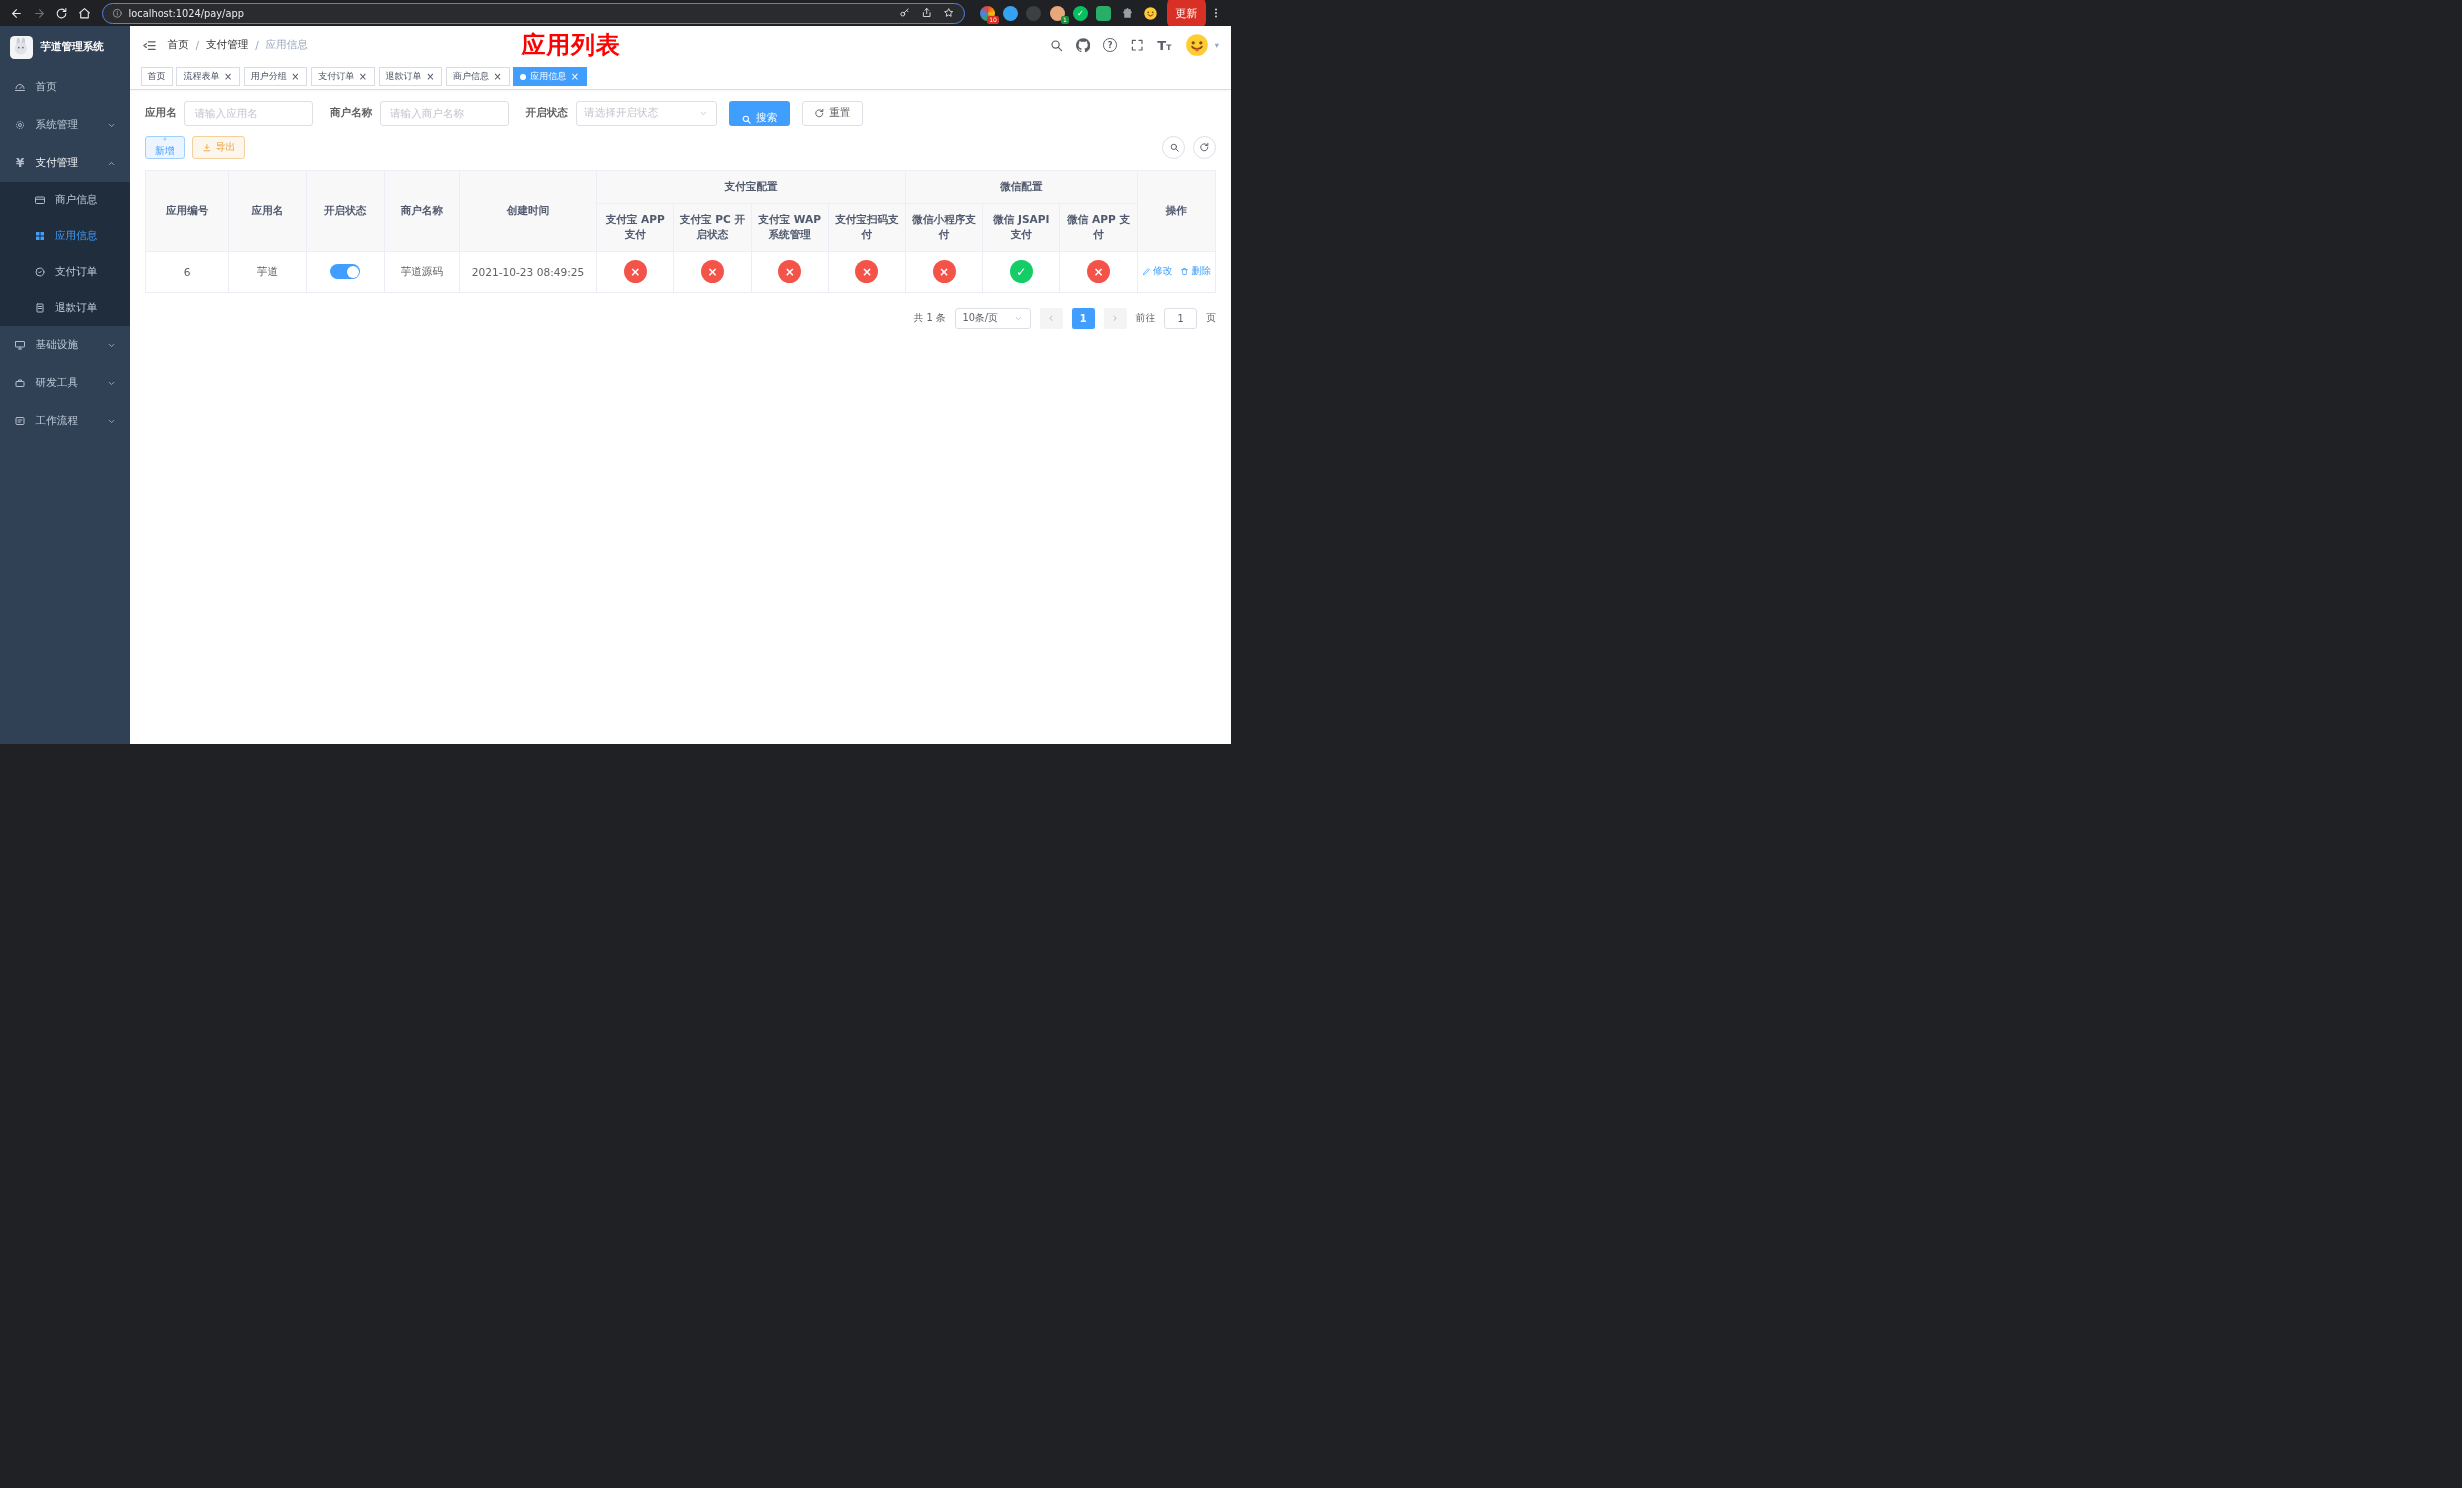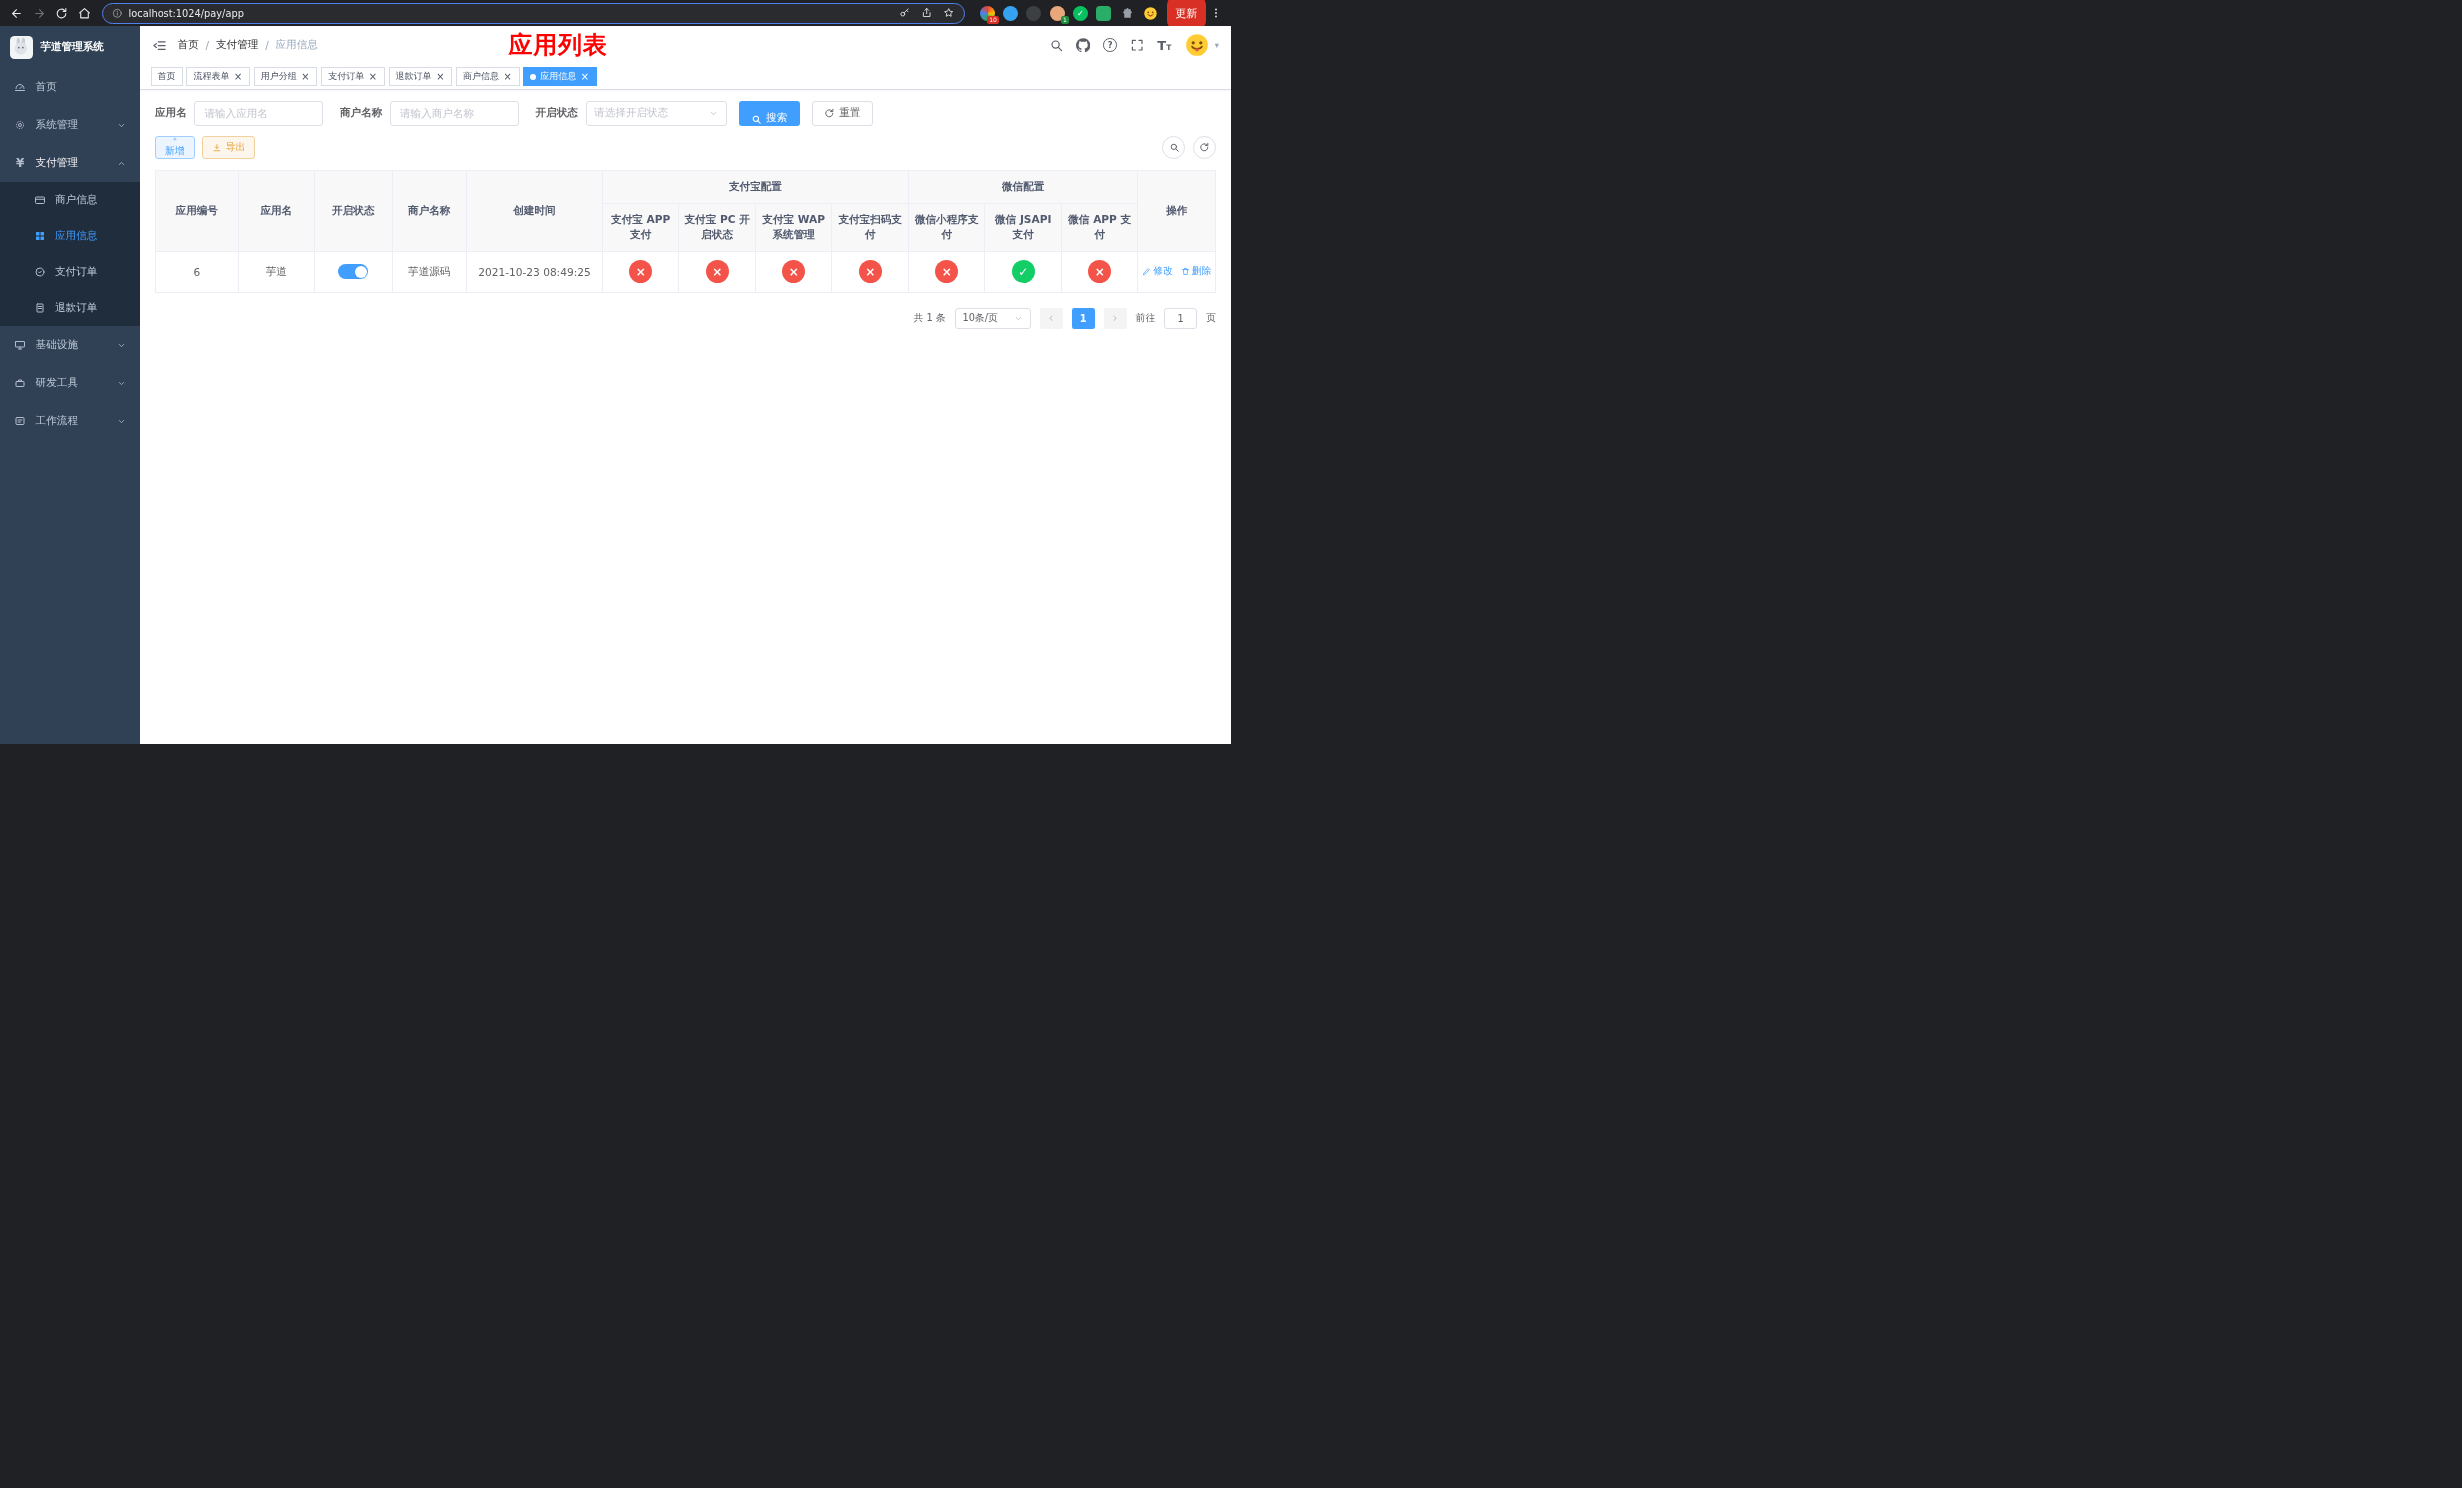--- a/index.html
+++ b/index.html
@@ -29,21 +29,21 @@
   .ext-greensq { background:#2aae67; border-radius:3.8px; }
   .ext-puzzle { color:#9aa0a6; } .ext-puzzle svg { width:13px; height:13px; }
   .ext .badge { position:absolute; bottom:-3px; right:-4.5px; background:#d93025; color:#fff; font-size:6px; line-height:7.6px; padding:0 2.3px; border-radius:2.3px; }
   .ext .badge.green { background:#1e8e3e; }
   .update-pill { background:#d93025; color:#fff; height:34px; border-radius:9px; padding:0 8.3px; display:flex; align-items:center; font-size:11px; cursor:pointer; flex:none; }
   .kebab { width:18px; display:flex; justify-content:center; color:#e8eaed; cursor:pointer; flex:none; }
   .kebab svg { width:12px; height:12px; }
 
   
   .app { display:flex; height:719px; background:#fff; }
-  .sidebar { width:140px; flex:none; background:#304156; color:#bfcbd9; }
+  .sidebar { width:130px; flex:none; background:#304156; color:#bfcbd9; }
   .logo { height:42px; display:flex; align-items:center; gap:7.6px; padding:0 9.8px; }
   .avatar-img { width:23px; height:23px; border-radius:4.5px; background:#f3f4f6; display:flex; align-items:center; justify-content:center; overflow:hidden; }
   .avatar-img svg { width:19.7px; height:19.7px; }
   .logo-title { color:#fff; font-size:10.6px; font-weight:700; white-space:nowrap; }
   .menu-item { height:38px; display:flex; align-items:center; gap:9px; padding:0 13.6px; font-size:10.6px; cursor:pointer; color:#bfcbd9; }
   .mi-icon { width:13px; height:13px; color:#b4bccc; display:flex; align-items:center; justify-content:center; flex:none; }
   .mi-icon svg { width:12px; height:12px; }
   .mi-icon.yen { font-weight:700; font-size:12px; line-height:1; }
   .menu-item .chev { margin-left:auto; color:#9aa5b4; display:flex; }
   .chev svg { width:9px; height:9px; }
@@ -54,21 +54,21 @@
   .submenu .menu-item.active, .submenu .menu-item.active .mi-icon { color:#409eff; }
 
   .main { flex:1; min-width:0; display:flex; flex-direction:column; background:#fff; }
 
   
   .navbar { height:38px; display:flex; align-items:center; padding:0 12px; position:relative; flex:none; }
   .hamburger { color:#5a5e66; cursor:pointer; display:flex; }
   .hamburger svg { width:15px; height:15px; }
   .breadcrumb { margin-left:10.6px; display:flex; align-items:center; gap:6.8px; font-size:10.6px; color:#303133; }
   .breadcrumb .sep,.breadcrumb .current { color:#97a8be; }
-  .page-title { position:absolute; left:418px; top:50%; transform:translate(-50%,-50%); font-size:24px; font-weight:800; color:#ff0000; letter-spacing:0.8px; white-space:nowrap; }
+  .page-title { position:absolute; left:441px; top:50%; transform:translate(-50%,-50%); font-size:24px; font-weight:800; color:#ff0000; letter-spacing:0.8px; white-space:nowrap; }
   .nav-right { margin-left:auto; display:flex; align-items:center; gap:13px; color:#5a5e66; }
   .nav-right .nicon { display:flex; cursor:pointer; }
   .nav-right svg { width:14.4px; height:14.4px; }
   .q-circle { width:13.6px; height:13.6px; border:1.2px solid currentColor; border-radius:50%; display:flex; align-items:center; justify-content:center; font-size:8.3px; font-weight:700; }
   .font-icon { display:flex; align-items:flex-end; font-weight:700; line-height:1; cursor:pointer; }
   .font-big { font-size:13px; } .font-small { font-size:7.6px; }
   .avatar-wrap { display:flex; align-items:center; gap:4.5px; cursor:pointer; }
   .avatar-emoji { width:26px; height:26px; border-radius:50%; overflow:hidden; }
   .avatar-emoji svg { width:26px; height:26px; }
   .caret { color:#97a8be; font-size:8.3px; }

